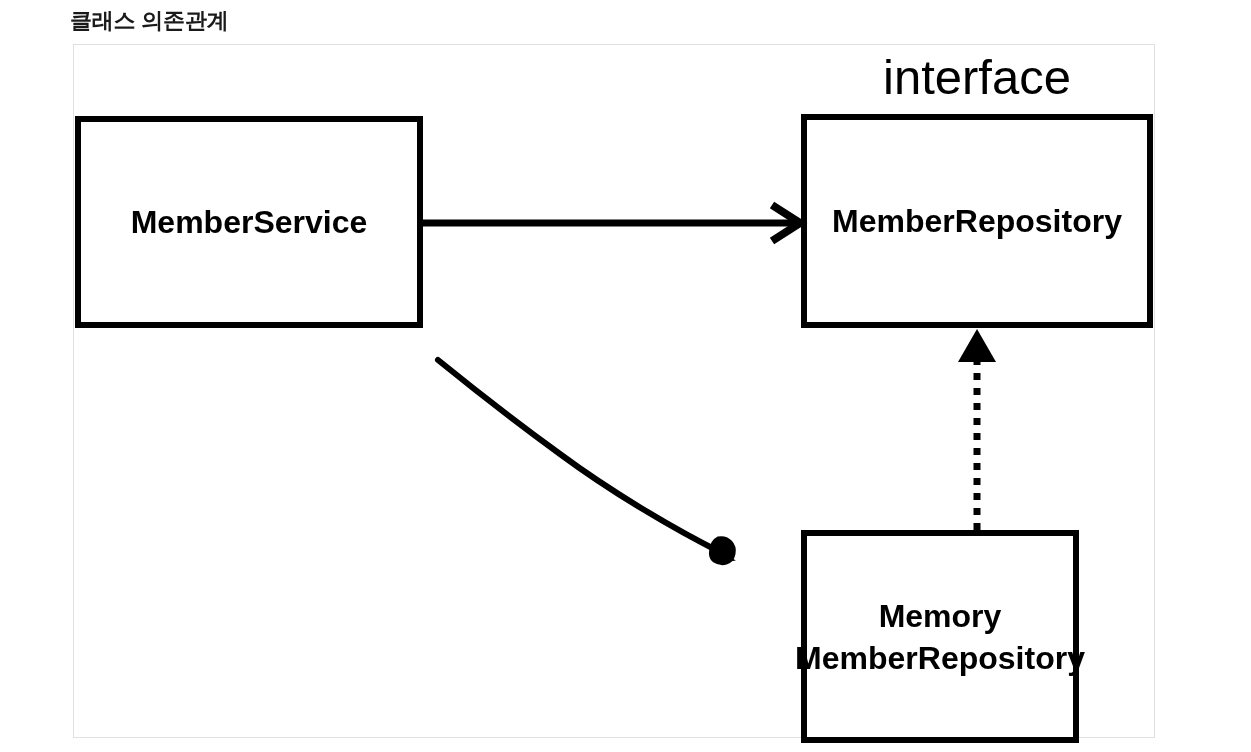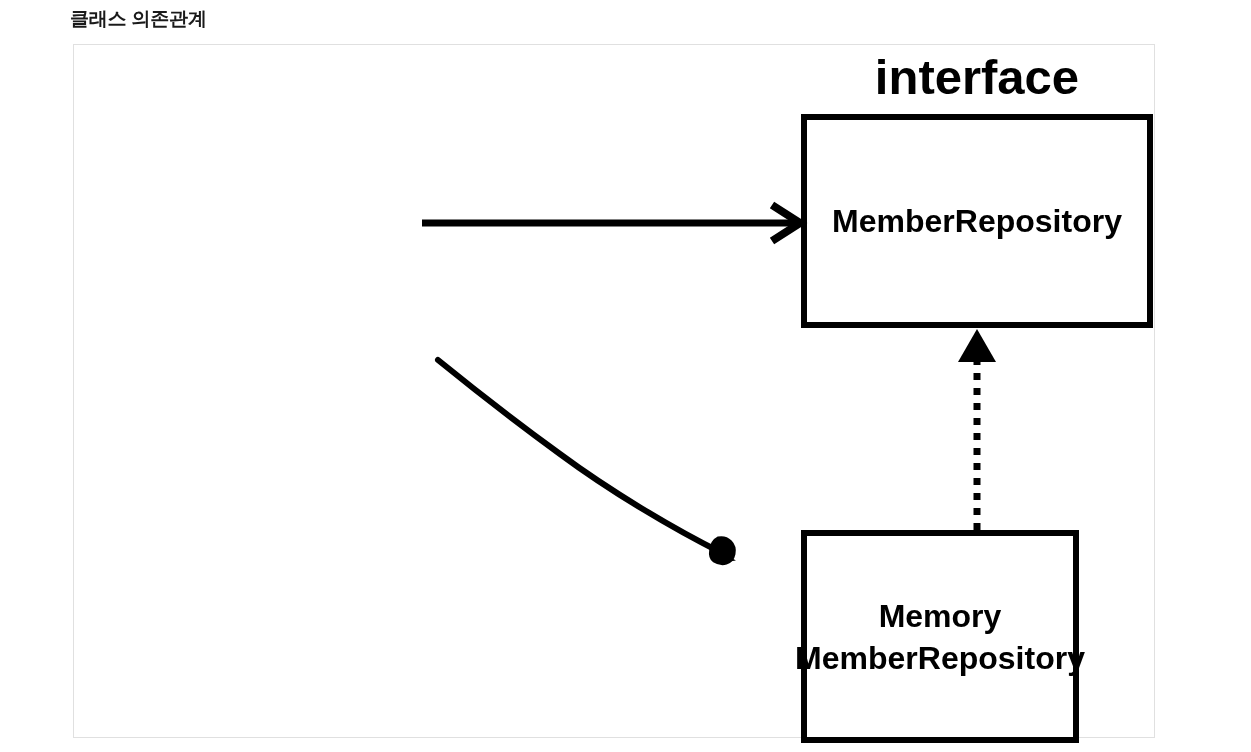--- a/index.html
+++ b/index.html
@@ -17,21 +17,21 @@
   #page-root {
     position: absolute;
     left: 0; top: 0;
     width: 1251px;
     height: 752px;
   }
   .caption {
     position: absolute;
     left: 70px;
     top: 6px;
-    font-size: 19px;
+    font-size: 22px;
     font-weight: bold;
     color: #1a1a1a;
     letter-spacing: -0.2px;
     white-space: nowrap;
   }
   .frame {
     position: absolute;
     left: 73px;
     top: 44px;
     width: 1082px;
@@ -72,21 +72,21 @@
     width: 278px;
     height: 213px;
   }
   .stereotype-label {
     position: absolute;
     left: 801px;
     top: 48px;
     width: 352px;
     text-align: center;
     font-size: 49px;
-    font-weight: bold;
+    font-weight: normal;
     line-height: 58px;
     color: #000000;
     white-space: nowrap;
   }
   #connectors {
     position: absolute;
     left: 0;
     top: 0;
     width: 1251px;
     height: 752px;
@@ -98,20 +98,23 @@
 <body>
 
 <div id="page-root">
 
   <div class="caption">클래스 의존관계</div>
 
   <div class="frame"></div>
 
   <div class="stereotype-label">interface</div>
 
+  <div class="uml-box" id="box-member-service">
+    <span class="box-label">MemberService</span>
+  </div>
 
   <div class="uml-box" id="box-member-repository">
     <span class="box-label">MemberRepository</span>
   </div>
 
   <div class="uml-box" id="box-memory-member-repository">
     <span>
       <span class="box-label">Memory</span>
       <span class="box-label">MemberRepository</span>
     </span>

